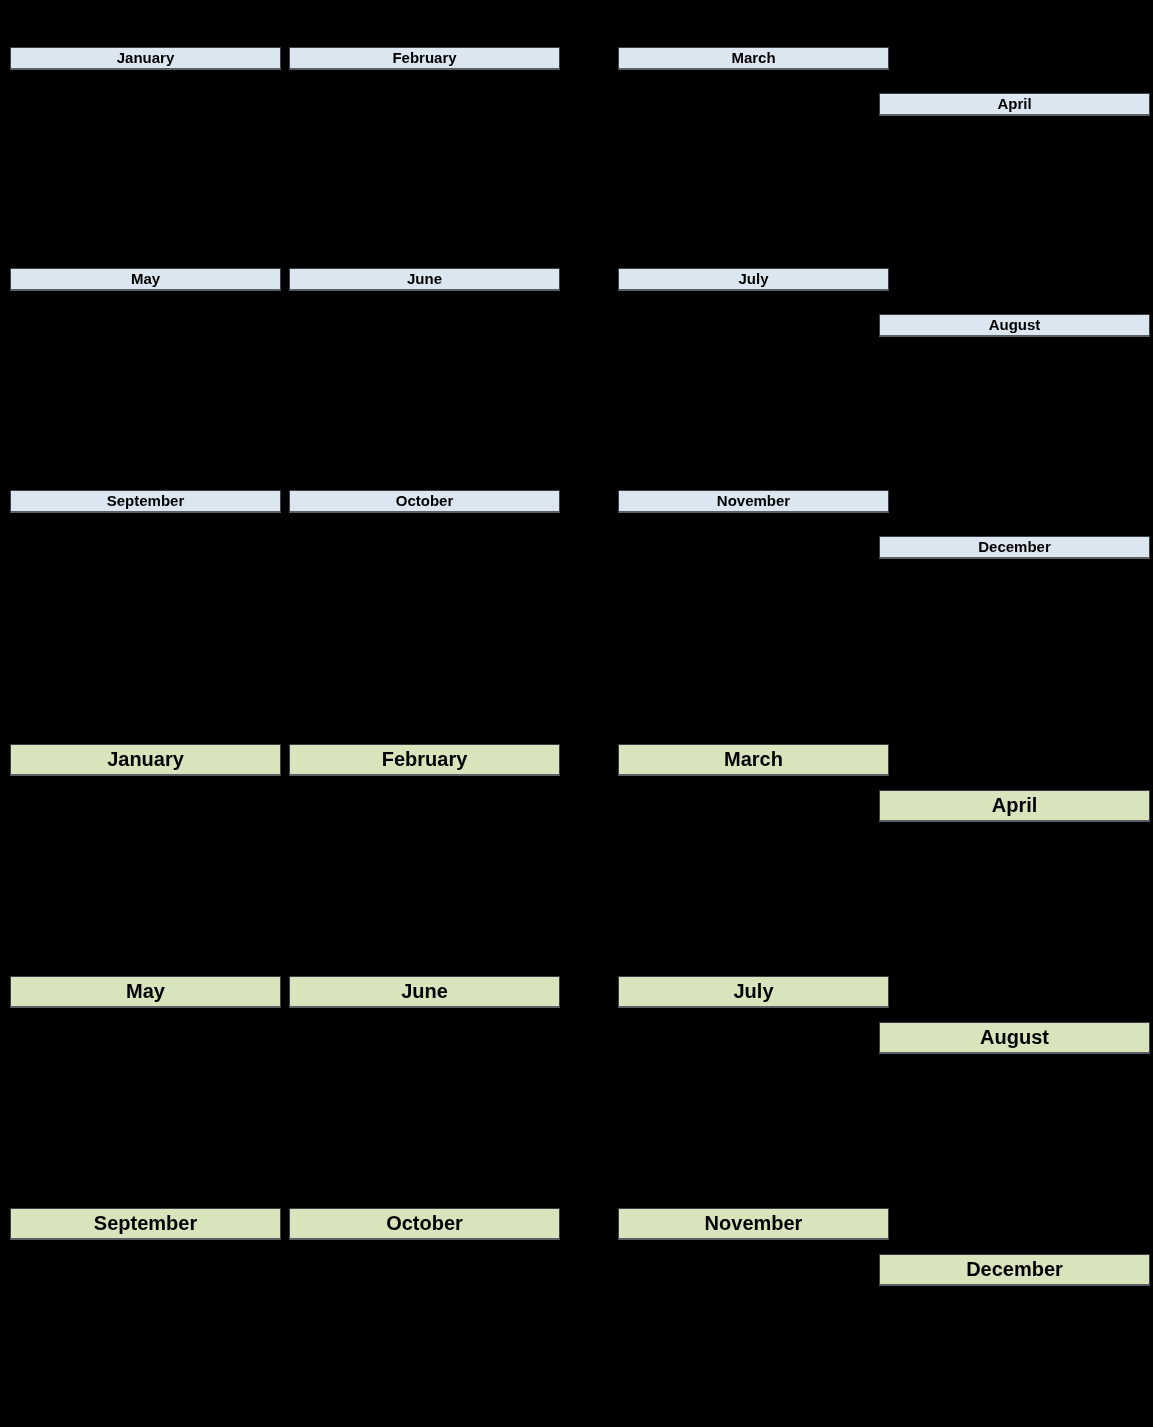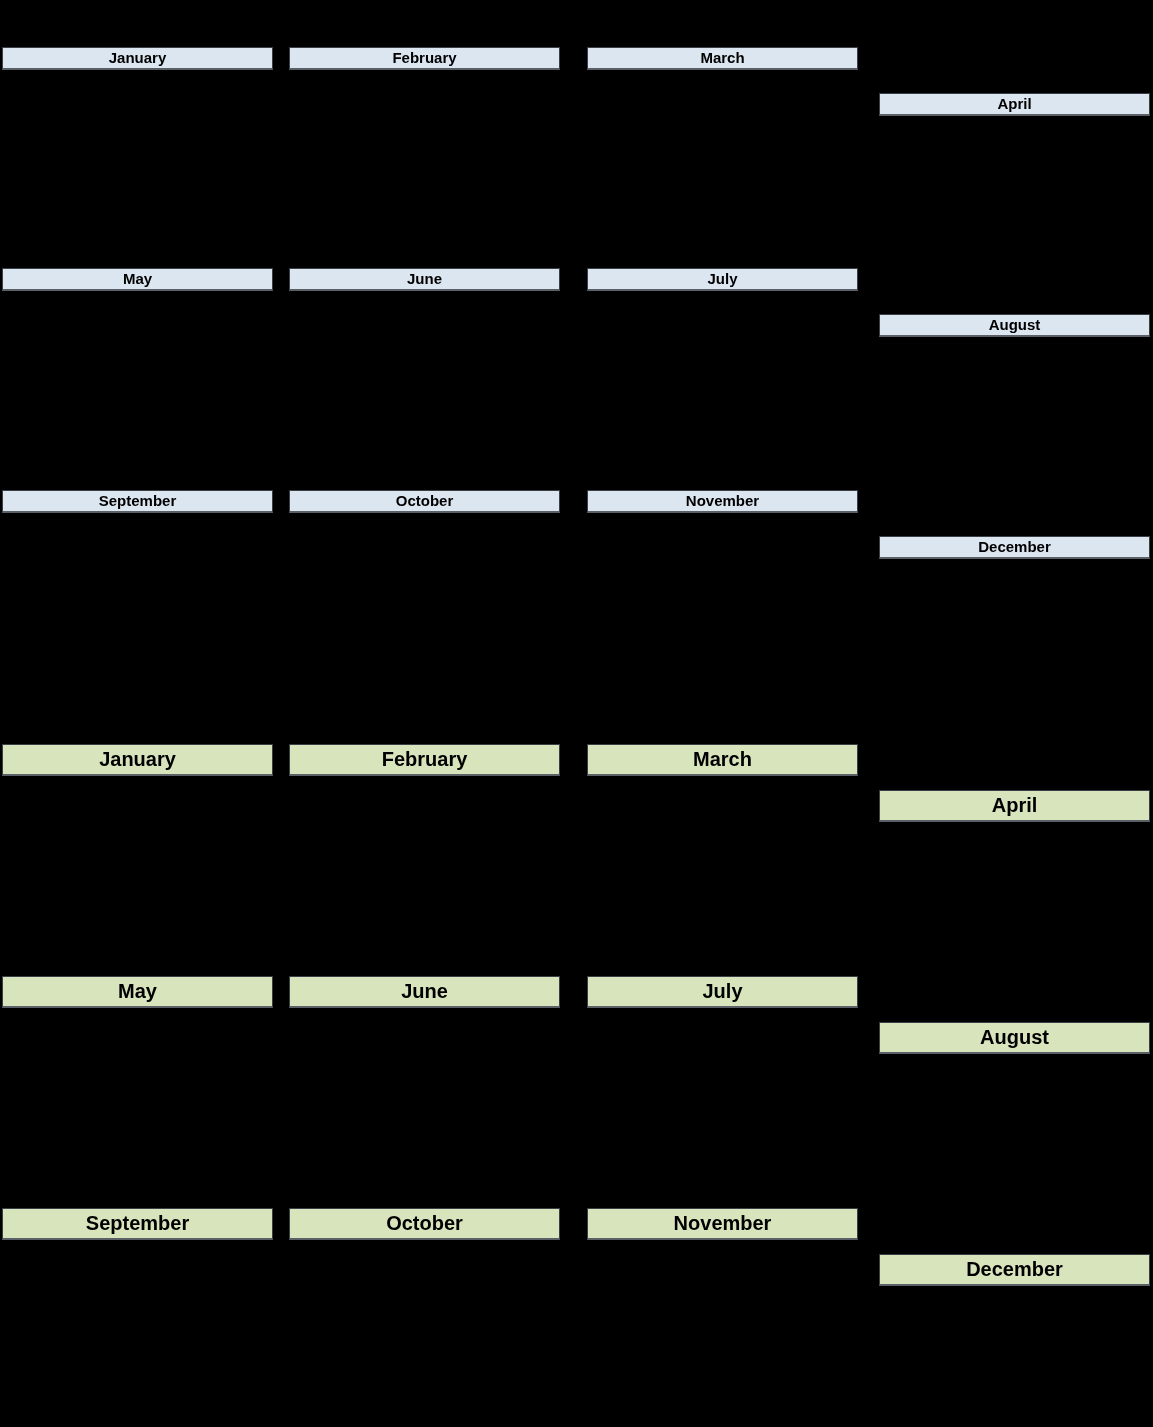--- a/index.html
+++ b/index.html
@@ -11,23 +11,23 @@
     width: 1153px;
     height: 1427px;
     position: relative;
     overflow: hidden;
     font-family: "Liberation Sans", "DejaVu Sans", sans-serif;
   }
   .card {
     position: absolute;
     width: 271px;
   }
-  .c1 { left: 2px; }
+  .c1 { left: 10px; }
   .c2 { left: 289px; }
-  .c3 { left: 587px; }
+  .c3 { left: 618px; }
   .c4 { left: 879px; margin-top: 46px; }
   
   .a1 { top: 47px; }
   .a2 { top: 268px; }
   .a3 { top: 490px; }
   
   .b1 { top: 744px; }
   .b2 { top: 976px; }
   .b3 { top: 1208px; }
 

